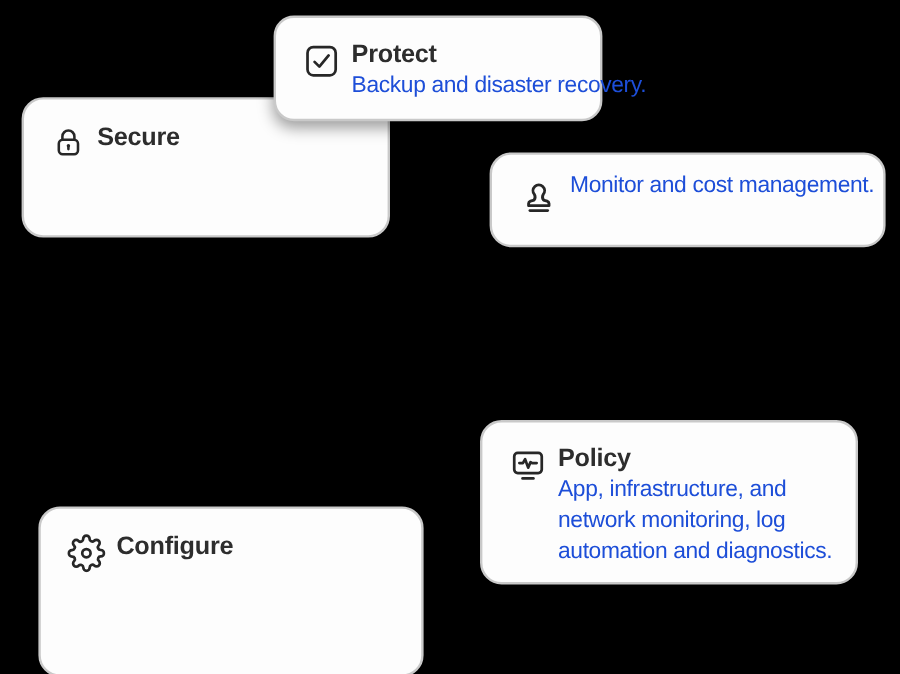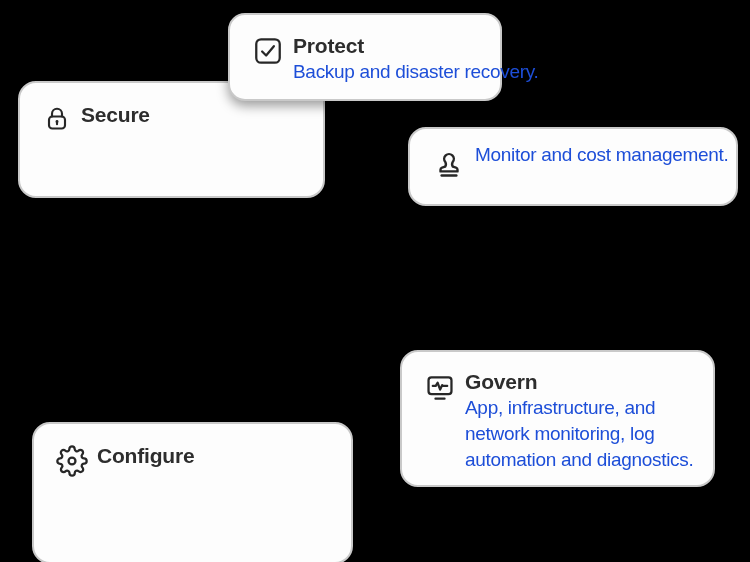--- a/index.html
+++ b/index.html
@@ -104,21 +104,21 @@
 
   <div class="card card-monitor">
     <span class="card-icon mt2">
       <svg width="32" height="32" viewBox="0 0 24 24" fill="none" stroke="currentColor" stroke-width="1.7" stroke-linecap="round" stroke-linejoin="round">
         <rect x="3.4" y="4.8" width="17.2" height="12.6" rx="2.2"></rect>
         <polyline points="6.6,11.2 8.8,11.2 10.2,8.8 12.1,14 13.6,10.6 14.6,11.2 17.4,11.2"></polyline>
         <line x1="8.6" y1="20.8" x2="15.4" y2="20.8"></line>
       </svg>
     </span>
     <div class="card-text">
-      <div class="card-title">Govern</div>
+      <div class="card-title">Policy</div>
       <div class="card-desc">App, infrastructure, and
 network monitoring, log
 automation and diagnostics.</div>
     </div>
   </div>
 
   <div class="card card-configure">
     <span class="card-icon mt2">
       <svg width="32" height="32" viewBox="0 0 24 24" fill="none" stroke="currentColor" stroke-width="1.7" stroke-linecap="round" stroke-linejoin="round">
         <circle cx="12" cy="12" r="2.6"></circle>

